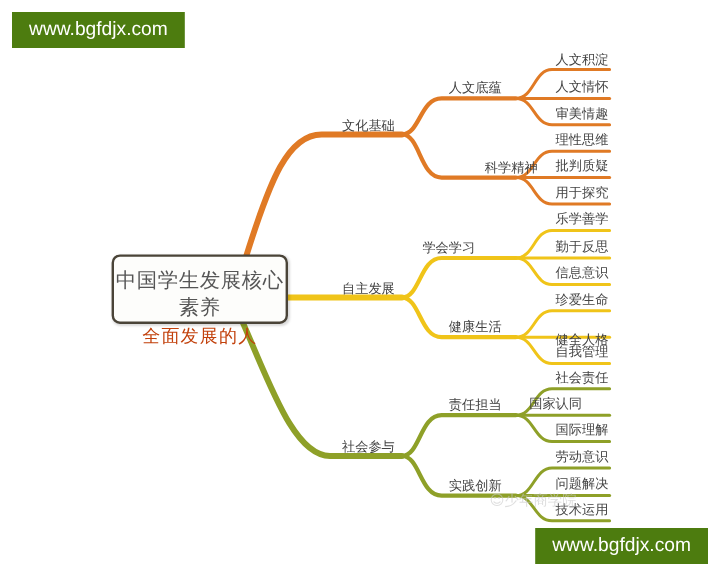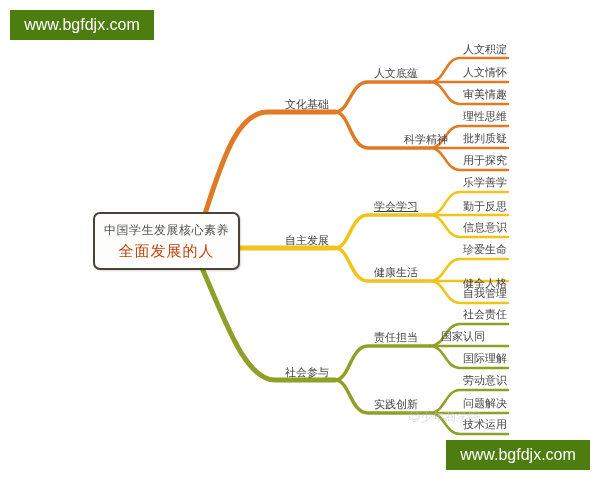--- a/index.html
+++ b/index.html
@@ -2,21 +2,21 @@
 <html><head>
 <meta charset="utf-8">
 <style>
   html,body{margin:0;padding:0;}
   body{width:600px;height:480px;background:#ffffff;position:relative;overflow:hidden;font-family:"DejaVu Sans","Liberation Sans",sans-serif;}
   .wm{position:absolute;background:#4d7c0f;color:#ffffff;font-family:"Liberation Sans",sans-serif;font-size:16px;display:flex;align-items:center;justify-content:center;}
   .wm-top{left:10px;top:10px;width:144px;height:30px;}
   .wm-bottom{left:446px;top:440px;width:144px;height:30px;}
   svg{position:absolute;left:0;top:0;}
   .root{position:absolute;left:93px;top:212px;width:143px;height:54px;border:2px solid #4a4438;border-radius:7px;background:#fdfdfb;box-shadow:1px 1px 2px rgba(0,0,0,0.15);text-align:center;}
-  .root .sub{font-size:12px;color:#555;margin-top:8px;letter-spacing:0.5px;}
+  .root .sub{font-size:17px;color:#555;margin-top:8px;letter-spacing:0.5px;}
   .root .main{font-size:15px;color:#c2410c;margin-top:3px;letter-spacing:1px;}
   .lbl{position:absolute;font-size:11px;color:#444;white-space:nowrap;line-height:12px;}
   .faint{position:absolute;left:408px;top:409px;font-size:12px;color:rgba(200,200,200,0.6);white-space:nowrap;}
 </style>
 </head>
 <body>
 
 <div class="wm wm-top">www.bgfdjx.com</div>
 
 <svg width="600" height="480">
@@ -62,34 +62,34 @@
   <div class="sub">中国学生发展核心素养</div>
   <div class="main">全面发展的人</div>
 </div>
 
 <div class="lbl" style="left:285px;top:99px;">文化基础</div>
 <div class="lbl" style="left:285px;top:235px;">自主发展</div>
 <div class="lbl" style="left:285px;top:367px;">社会参与</div>
 
 <div class="lbl" style="left:374px;top:68px;">人文底蕴</div>
 <div class="lbl" style="left:374px;top:134px;margin-left:30px;">科学精神</div>
-<div class="lbl" style="left:374px;top:201px;text-decoration:underline;">学会学习</div>
+<div class="lbl" style="left:352px;top:201px;">学会学习</div>
 <div class="lbl" style="left:374px;top:267px;">健康生活</div>
 <div class="lbl" style="left:374px;top:332px;">责任担当</div>
 <div class="lbl" style="left:374px;top:399px;">实践创新</div>
 
 <div class="lbl" style="left:463px;top:44px;">人文积淀</div>
 <div class="lbl" style="left:463px;top:67px;">人文情怀</div>
 <div class="lbl" style="left:463px;top:89px;">审美情趣</div>
 <div class="lbl" style="left:463px;top:111px;">理性思维</div>
 <div class="lbl" style="left:463px;top:133px;text-align:right;">批判质疑</div>
 <div class="lbl" style="left:463px;top:155px;">用于探究</div>
 
 <div class="lbl" style="left:463px;top:177px;">乐学善学</div>
-<div class="lbl" style="left:463px;top:200px;font-family:Liberation Serif, serif;">勤于反思</div>
+<div class="lbl" style="left:463px;top:200px;">勤于反思</div>
 <div class="lbl" style="left:463px;top:222px;">信息意识</div>
 <div class="lbl" style="left:463px;top:244px;">珍爱生命</div>
 <div class="lbl" style="left:463px;top:266px;margin-top:12px;">健全人格</div>
 <div class="lbl" style="left:463px;top:288px;">自我管理</div>
 
 <div class="lbl" style="left:463px;top:309px;">社会责任</div>
 <div class="lbl" style="left:441px;top:331px;text-align:center;">国家认同</div>
 <div class="lbl" style="left:463px;top:353px;">国际理解</div>
 <div class="lbl" style="left:463px;top:375px;">劳动意识</div>
 <div class="lbl" style="left:463px;top:398px;">问题解决</div>

